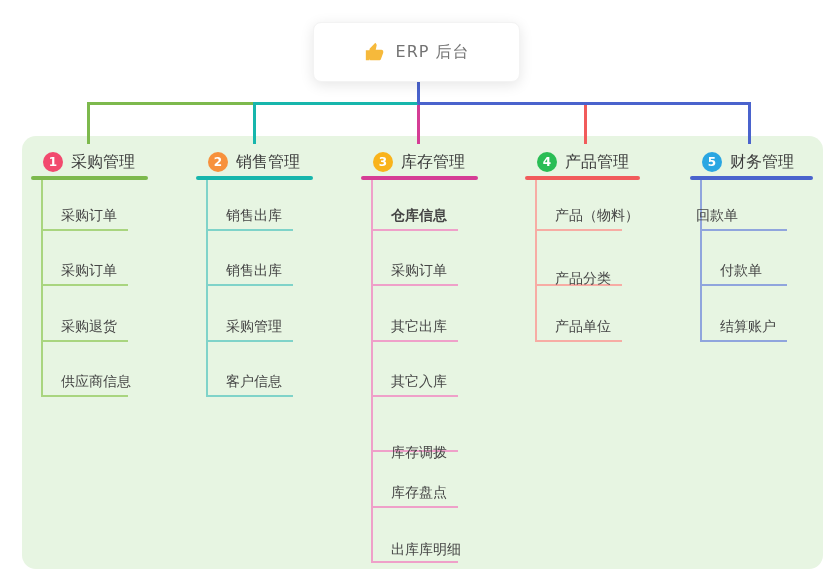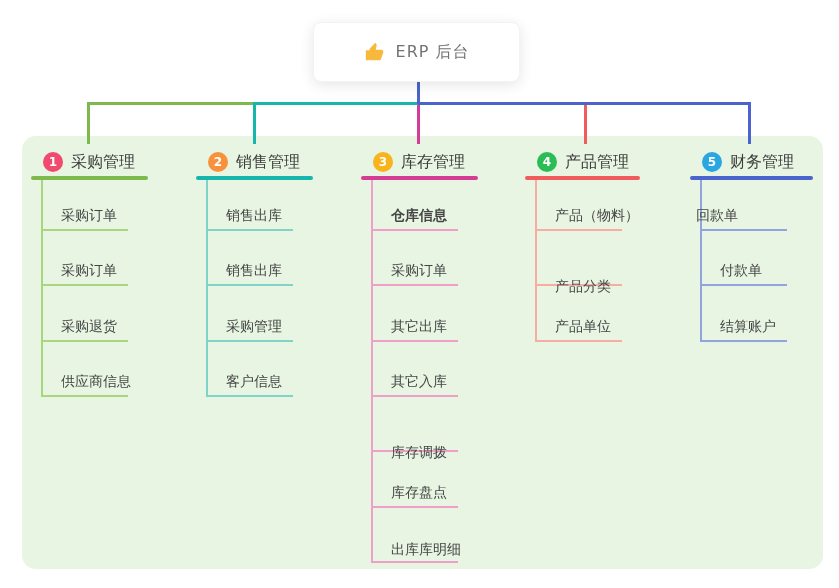--- a/index.html
+++ b/index.html
@@ -142,21 +142,21 @@
       <div class="child-label" style="left: 391px; top: 539px;">出库库明细</div>
       <div class="branch-header" style="left: 525px;">
         <div class="badge" style="background: rgb(42, 189, 85);">4</div>
         <span class="branch-title">产品管理</span>
       </div>
       <div class="branch-underline" style="left: 525px; width: 115px; background: rgb(241, 91, 91);"></div>
       <div class="trunk" style="left: 535px; top: 179px; height: 163px; background: rgb(247, 172, 164);"></div>
       <div class="child-underline" style="left: 535px; top: 229px; width: 87px; background: rgb(247, 172, 164);"></div>
       <div class="child-label" style="left: 555px; top: 205px;">产品（物料）</div>
       <div class="child-underline" style="left: 535px; top: 284px; width: 87px; background: rgb(247, 172, 164);"></div>
-      <div class="child-label" style="left: 555px; top: 276px; text-align: center;">产品分类</div>
+      <div class="child-label" style="left: 555px; top: 268px; text-align: center;">产品分类</div>
       <div class="child-underline" style="left: 535px; top: 340px; width: 87px; background: rgb(247, 172, 164);"></div>
       <div class="child-label" style="left: 555px; top: 316px;">产品单位</div>
       <div class="branch-header" style="left: 690px;">
         <div class="badge" style="background: rgb(42, 166, 226);">5</div>
         <span class="branch-title">财务管理</span>
       </div>
       <div class="branch-underline" style="left: 690px; width: 123px; background: rgb(74, 99, 205);"></div>
       <div class="trunk" style="left: 700px; top: 179px; height: 163px; background: rgb(144, 165, 221);"></div>
       <div class="child-underline" style="left: 700px; top: 229px; width: 87px; background: rgb(144, 165, 221);"></div>
       <div class="child-label" style="left: 696px; top: 205px;">回款单</div>

